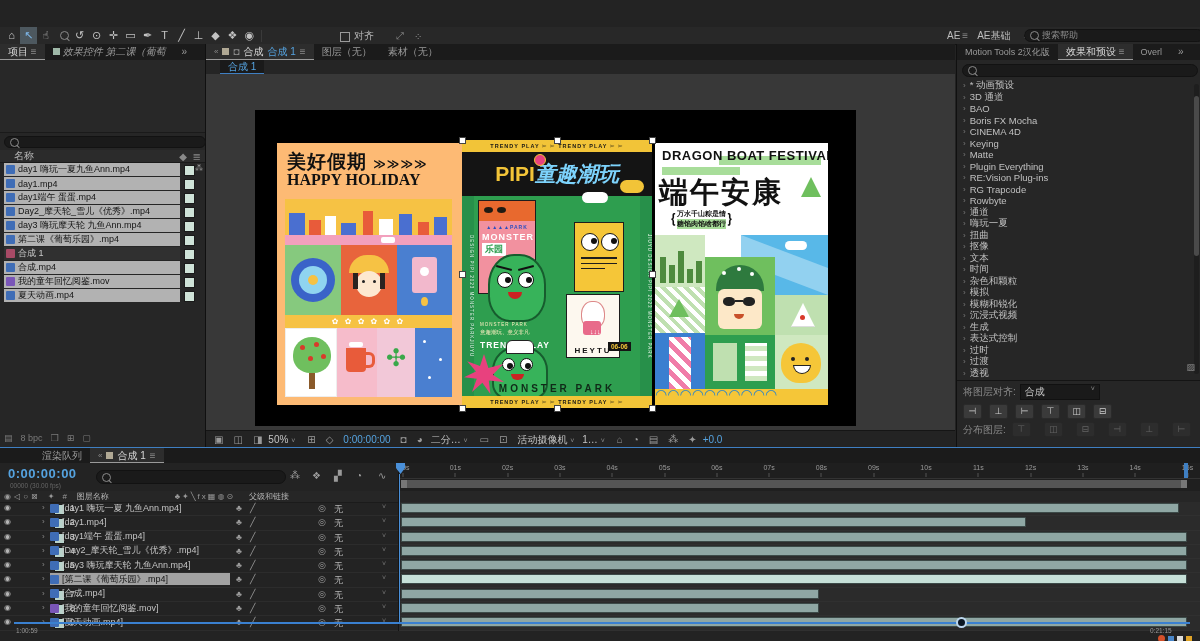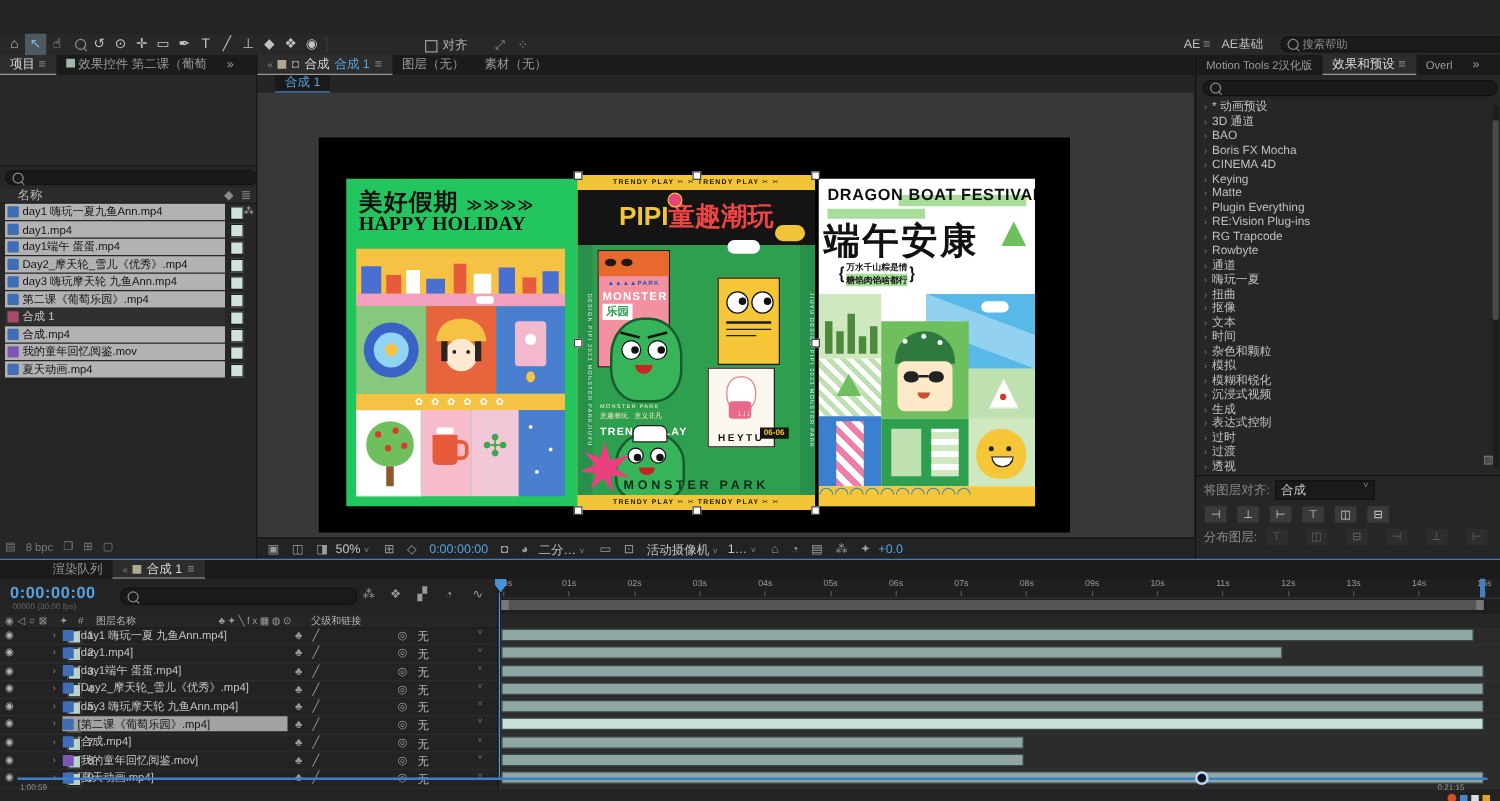--- a/index.html
+++ b/index.html
@@ -107,21 +107,21 @@
     <div class="abs search-box" style="left:1024px;top:2px;width:168px;height:11px;">
       <span class="mag"></span>
       <span style="font-size:9px;">搜索帮助</span>
     </div>
   </div>
 
   <div class="abs" id="left-panel">
     <div class="ptabs">
       <span class="ptab active">
         <span>项目</span> <span class="dim">≡</span></span>
-      <span class="ptab" style="overflow:hidden;max-width:120px;">
+      <span class="ptab" style="overflow:hidden;max-width:120px;font-style:italic;">
         <span style="display:inline-block;width:7px;height:7px;background:#9fb8a8;margin-right:3px;"></span><span>效果控件 第二课（葡萄</span></span>
       <span class="ptab dim">»</span>
     </div>
     <div class="abs" style="left:0;top:16px;width:205px;height:72px;background:#282828;border-bottom:1px solid #1a1a1a;"></div>
     <div class="abs search-box" style="left:4px;top:92px;width:190px;height:10px;">
       <span class="mag"></span>
     </div>
     <div class="abs row" style="left:0;top:106px;width:205px;height:12px;background:#2b2b2b;border-bottom:1px solid #1a1a1a;">
       <span style="padding-left:14px;color:#b8b8b8;">名称</span>
       <span style="position:absolute;right:18px;color:#8a8a8a;">◆</span>
@@ -222,21 +222,21 @@
       <span class="ptab">图层（无）</span>
       <span class="ptab">素材（无）</span>
     </div>
     <div class="abs row" style="left:0;top:16px;width:749px;height:14px;background:#252525;border-bottom:1px solid #181818;">
       <span class="blue" style="margin-left:14px;background:#1a1a1a;padding:0 8px;line-height:13px;border-bottom:2px solid #3f7fc2;">合成 1</span>
     </div>
 
     <div id="viewport">
       <div id="comp">
 
-        <div class="poster" style="left:22px;top:33px;width:206px;height:262px;background:#22c55e;color:#111;">
+        <div class="poster" style="left:22px;top:33px;width:206px;height:262px;background:#fdba74;color:#111;">
           <div style="position:absolute;left:10px;top:6px;font-weight:bold;font-size:19px;letter-spacing:1px;white-space:nowrap;">
             <span>美好假期</span>
             <span style="font-size:12px;">≫≫≫≫</span>
           </div>
           <div style="position:absolute;left:10px;top:28px;font-family:'Liberation Serif',serif;font-weight:bold;font-size:16px;white-space:nowrap;">HAPPY HOLIDAY</div>
 
           <div class="abs" style="left:8px;top:56px;width:167px;height:46px;background:#f6c244;overflow:hidden;">
             <div class="abs" style="left:4px;bottom:10px;width:16px;height:22px;background:#4a6fd0;"></div>
             <div class="abs" style="left:24px;bottom:10px;width:12px;height:15px;background:#e85b3a;"></div>
             <div class="abs" style="left:40px;bottom:10px;width:11px;height:19px;background:#fff;"></div>
@@ -294,21 +294,21 @@
               <div class="abs" style="left:24px;top:30px;width:3px;height:3px;background:#fff;border-radius:50%;"></div>
               <div class="abs" style="left:13px;top:48px;width:3px;height:3px;background:#fff;border-radius:50%;"></div>
             </div>
           </div>
         </div>
 
         <div class="poster" style="left:207px;top:30px;width:190px;height:268px;background:#f2c438;">
           <div class="p2banner" style="top:0;">TRENDY PLAY ✂ ✂  TRENDY PLAY ✂ ✂</div>
           <div class="abs" style="left:0;top:12px;width:190px;height:44px;background:#141414;text-align:center;">
             <span style="font-size:21px;font-weight:bold;line-height:44px;">
-              <span style="color:#f2c438;">PIPI</span><span style="color:#ef4444;">童趣潮玩</span></span>
+              <span style="color:#f2c438;">PIPI</span><span style="color:#7dd3fc;font-style:italic;">童趣潮玩</span></span>
             <span class="abs" style="right:8px;bottom:3px;width:24px;height:13px;background:#f2c438;border-radius:7px;"></span>
             <span class="abs" style="left:72px;top:2px;width:10px;height:10px;background:#e8417e;border:1px solid #f2c438;border-radius:50%;"></span>
           </div>
           <div class="abs" style="left:0;top:56px;width:190px;height:200px;background:#2e9e4f;">
             <div class="vtext" style="left:0;">DESIGN PIPI 2023 MONSTER PARKJIUYU</div>
             <div class="vtext" style="right:0;">JIUYU DESIGN PIPI 2023 MONSTER PARK</div>
             <div class="abs" style="left:120px;top:-4px;width:26px;height:11px;background:#fff;border-radius:6px;"></div>
 
             <div class="abs" style="left:16px;top:4px;width:56px;height:92px;background:#f2919f;border:1px solid #1d1d1d;">
               <div style="height:20px;background:#e8692e;position:relative;">

